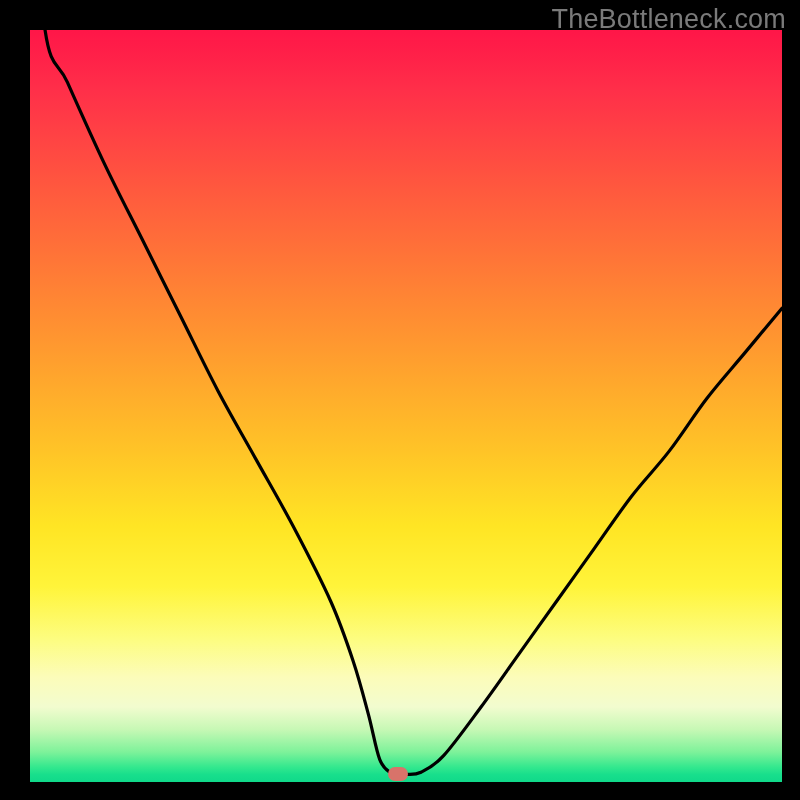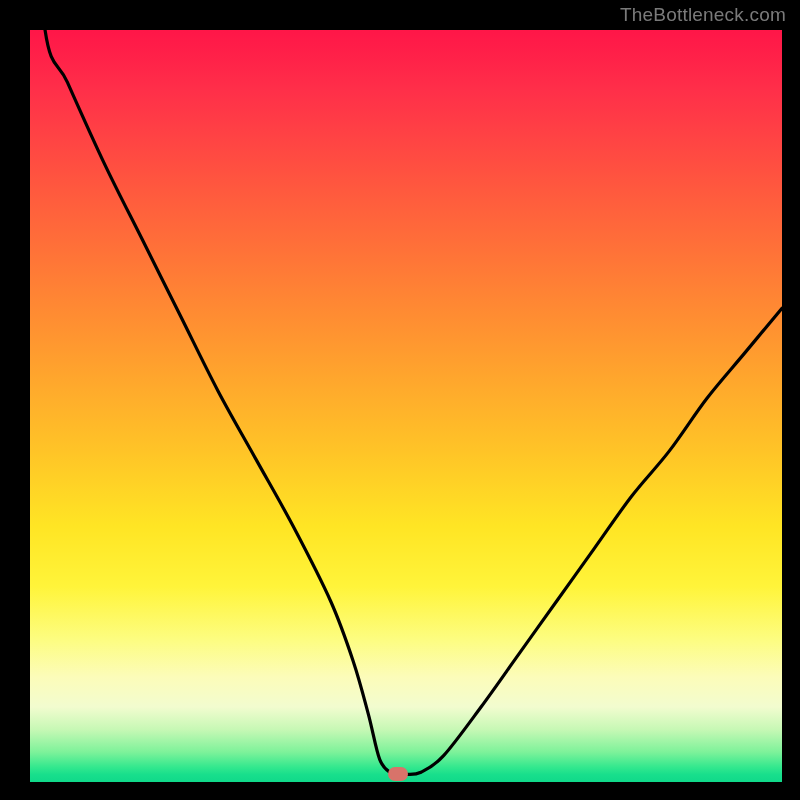--- a/index.html
+++ b/index.html
@@ -15,21 +15,21 @@
     position: relative;
     width: 800px;
     height: 800px;
     background: #000;
   }
   .watermark {
     position: absolute;
     top: 4px;
     right: 14px;
     color: #7a7a7a;
-    font-size: 19px;
+    font-size: 27px;
     letter-spacing: 0.2px;
     z-index: 5;
     font-weight: 500;
   }
   .plot-area {
     position: absolute;
     left: 30px;
     top: 30px;
     width: 752px;
     height: 752px;

